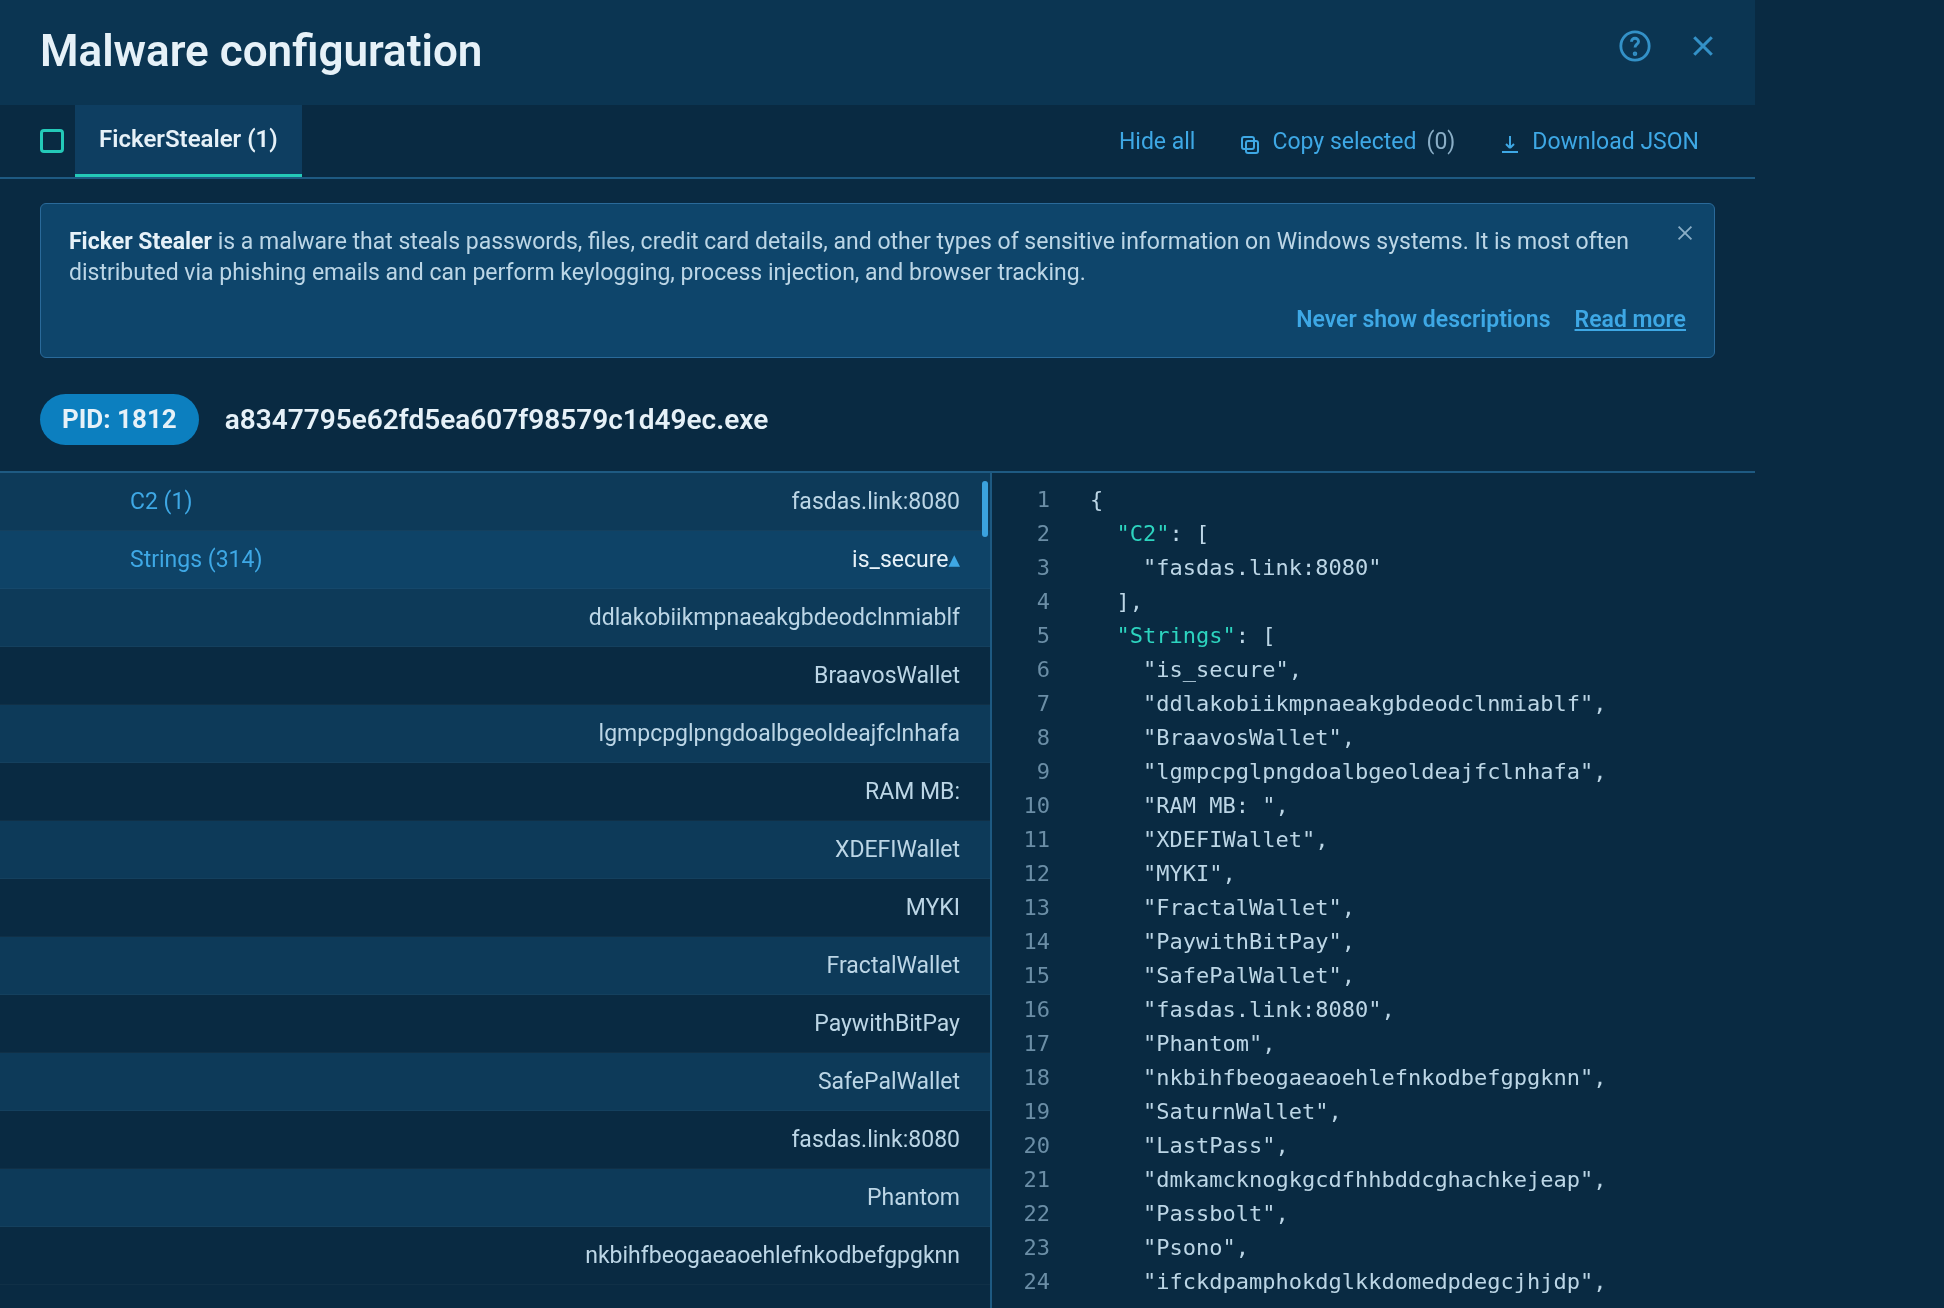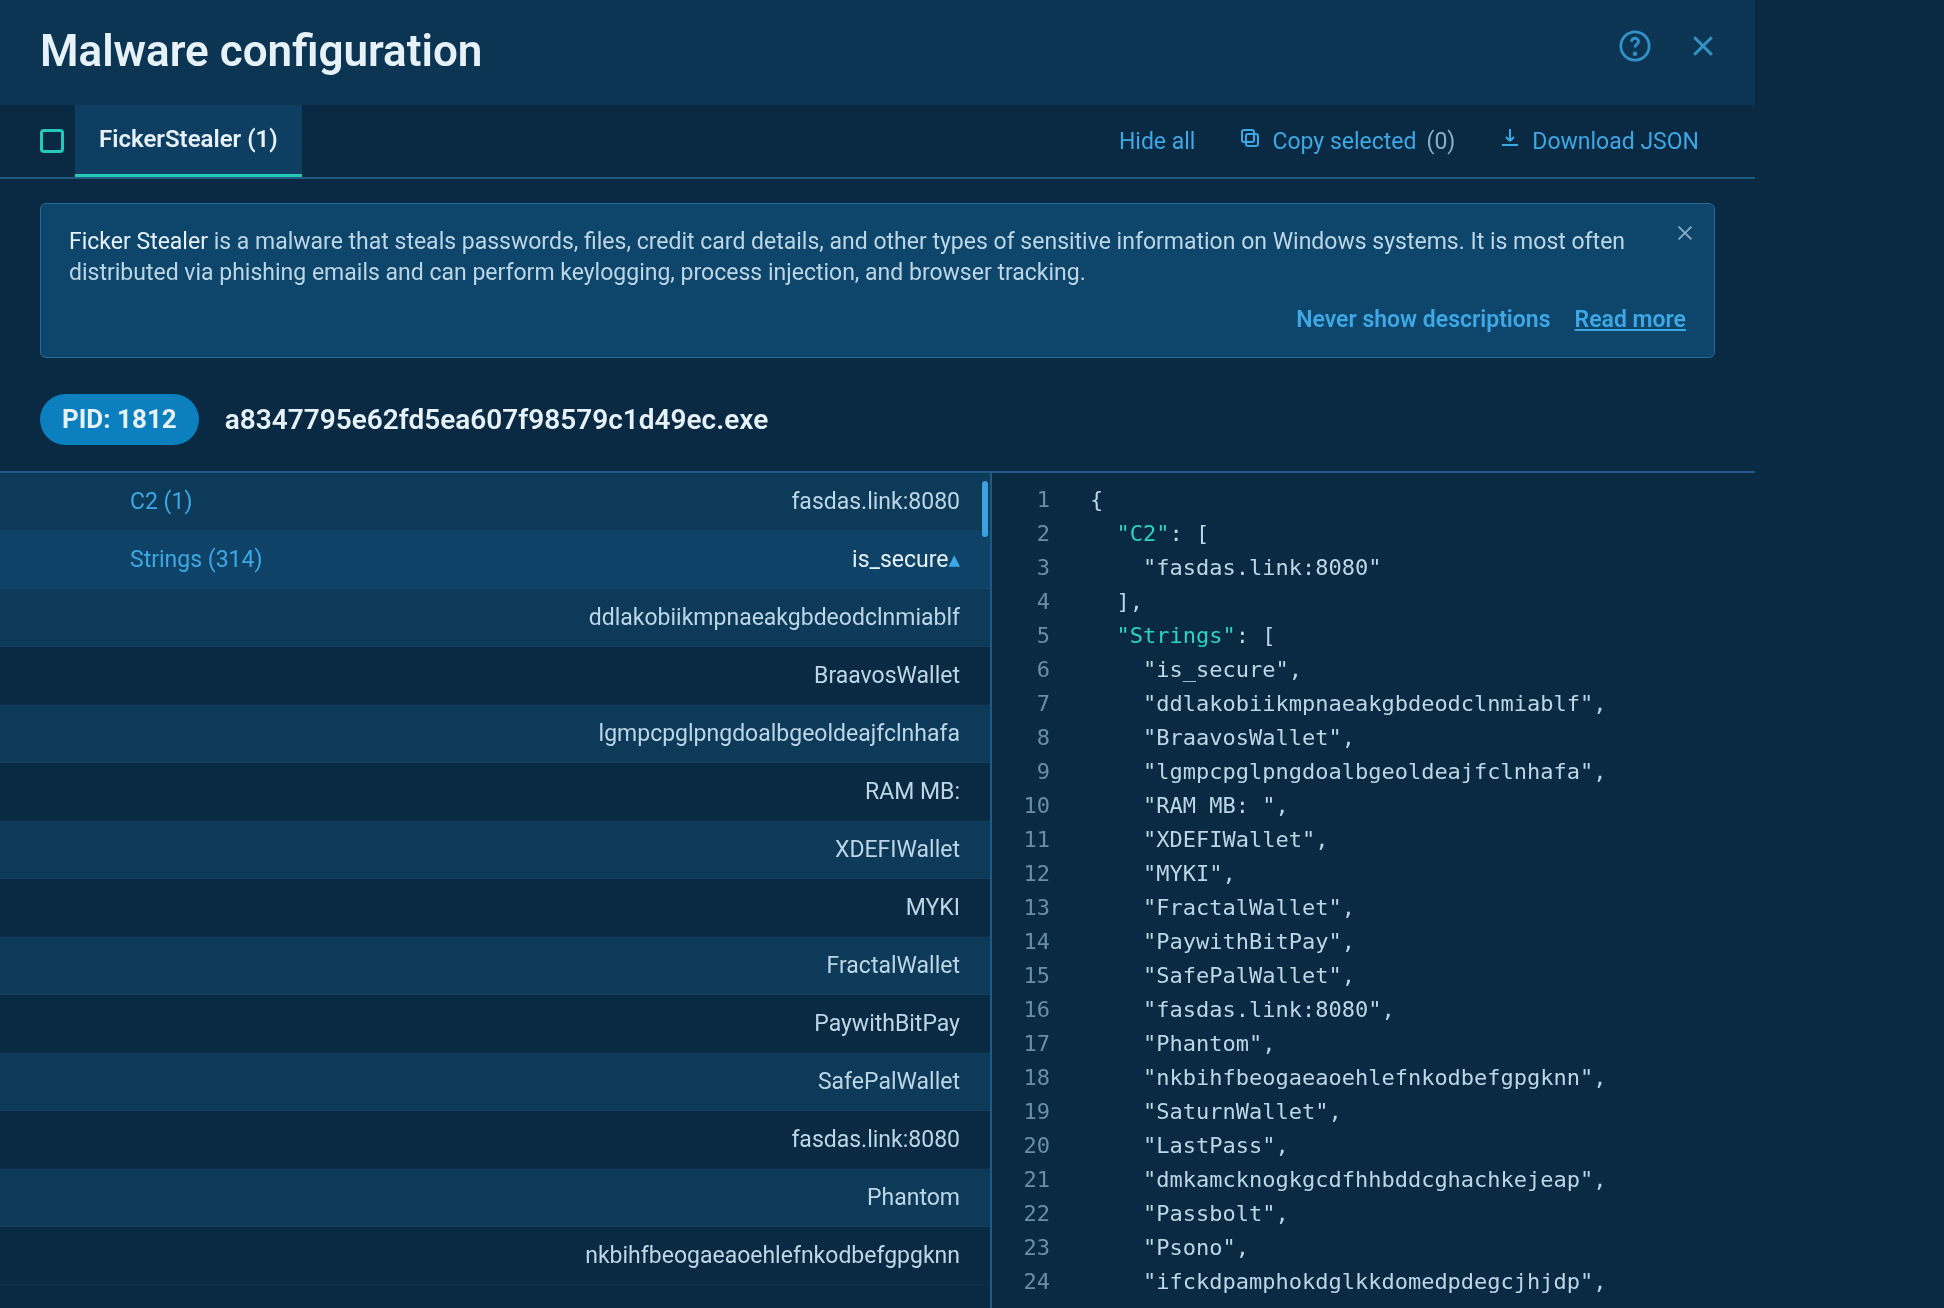--- a/index.html
+++ b/index.html
@@ -28,26 +28,26 @@
   .wrap{width:1755px;height:1308px;overflow:hidden;position:relative;background:var(--bg-darker);}
   .titlebar{padding:22px 48px 18px 40px;background:var(--bg-header);position:relative;}
   .titlebar h1{margin:0 0 6px 0;font-size:44px;font-weight:600;color:var(--text-strong);}
   .titlebar .sub{font-size:24px;color:var(--text);}
   .titlebar .title-icons{position:absolute;top:26px;right:32px;display:flex;gap:28px;align-items:center;}
   .icon-btn{width:40px;height:40px;display:flex;align-items:center;justify-content:center;cursor:pointer;color:var(--link);opacity:.8;}
   .tabbar{display:flex;align-items:center;gap:11px;padding:0 40px;background:var(--bg-darker);border-bottom:2px solid var(--divider);}
   .tabbar .checkbox{width:24px;height:24px;border:3px solid var(--accent);border-radius:4px;flex:none;cursor:pointer;}
   .tabbar .tab{padding:18px 24px;color:var(--text-strong);font-size:24px;font-weight:600;cursor:pointer;background:var(--bg-panel);border-bottom:3px solid var(--accent);}
   .tabbar .spacer{flex:1;}
-  .tabbar .action{display:flex;align-items:flex-start;gap:10px;color:var(--link);font-size:23px;padding:0 16px;cursor:pointer;}
+  .tabbar .action{display:flex;align-items:flex-end;gap:10px;color:var(--link);font-size:23px;padding:0 16px;cursor:pointer;}
   .tabbar .action .cnt{color:var(--text-dim);}
   .desc-box{margin:24px 40px;border:1px solid var(--bg-desc-border);border-radius:6px;background:var(--bg-desc);padding:22px 28px 22px 28px;position:relative;}
   .desc-box .close{position:absolute;top:18px;right:18px;color:var(--text-dim);cursor:pointer;}
   .desc-box p{margin:0 0 16px 0;font-size:23px;color:var(--text);}
-  .desc-box p b{color:var(--text-strong);font-weight:400;}
+  .desc-box p b{color:var(--text-strong);font-weight:700;}
   .desc-actions{display:flex;justify-content:flex-end;gap:24px;}
   .desc-actions a{color:var(--link);font-size:23px;font-weight:600;cursor:pointer;}
   .desc-actions a.rm{text-decoration:underline;}
   .pidline{display:flex;align-items:center;gap:26px;padding:12px 40px 26px 40px;}
   .pid-badge{background:var(--pid-bg);color:var(--text-strong);font-weight:700;font-size:26px;padding:8px 22px;border-radius:999px;}
   .pidline .fname{font-size:28px;font-weight:600;color:var(--text-strong);}
   .split{display:flex;height:calc(100% - 470px);border-top:2px solid var(--divider);}
   .left{width:990px;height:100%;overflow:hidden;position:relative;display:flex;flex-direction:column;background:var(--bg-darker);}
   .left .row{display:flex;align-items:center;min-height:58px;padding:0 30px 0 0;font-size:23px;border-bottom:1px solid rgba(255,255,255,.03);}
   .left .row .klabel{width:400px;flex:none;padding-left:130px;color:var(--link);font-weight:400;}

